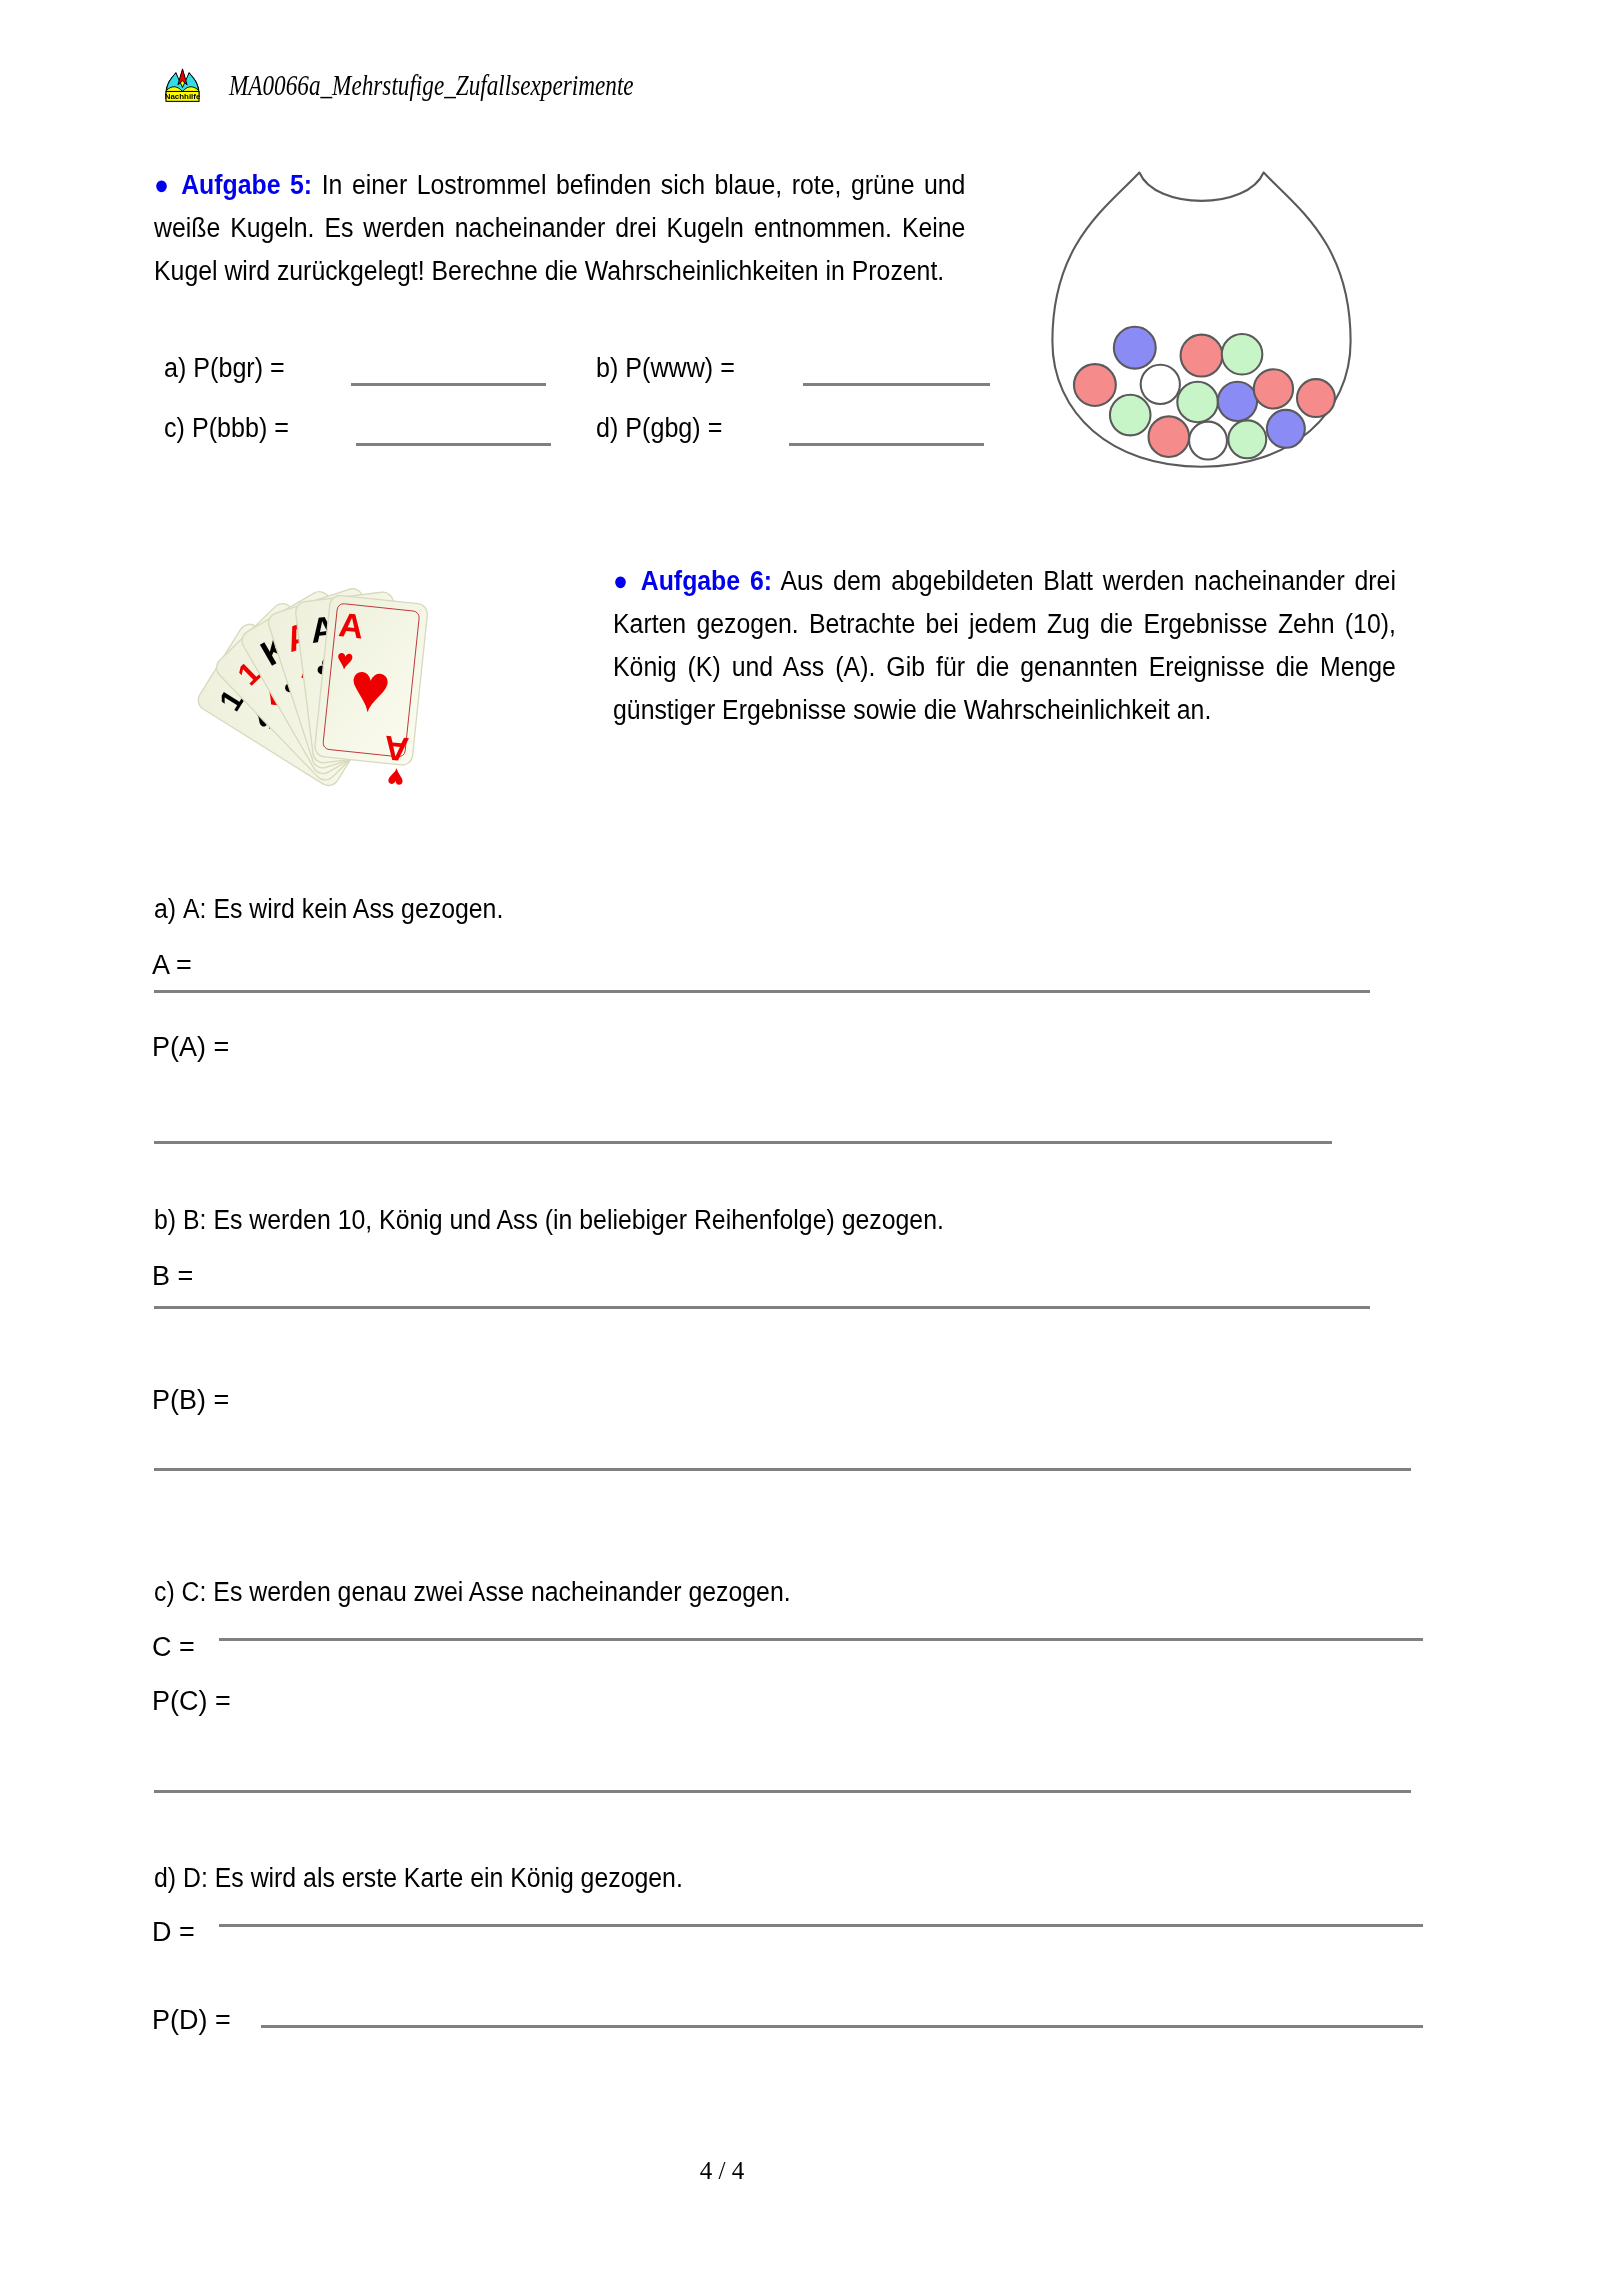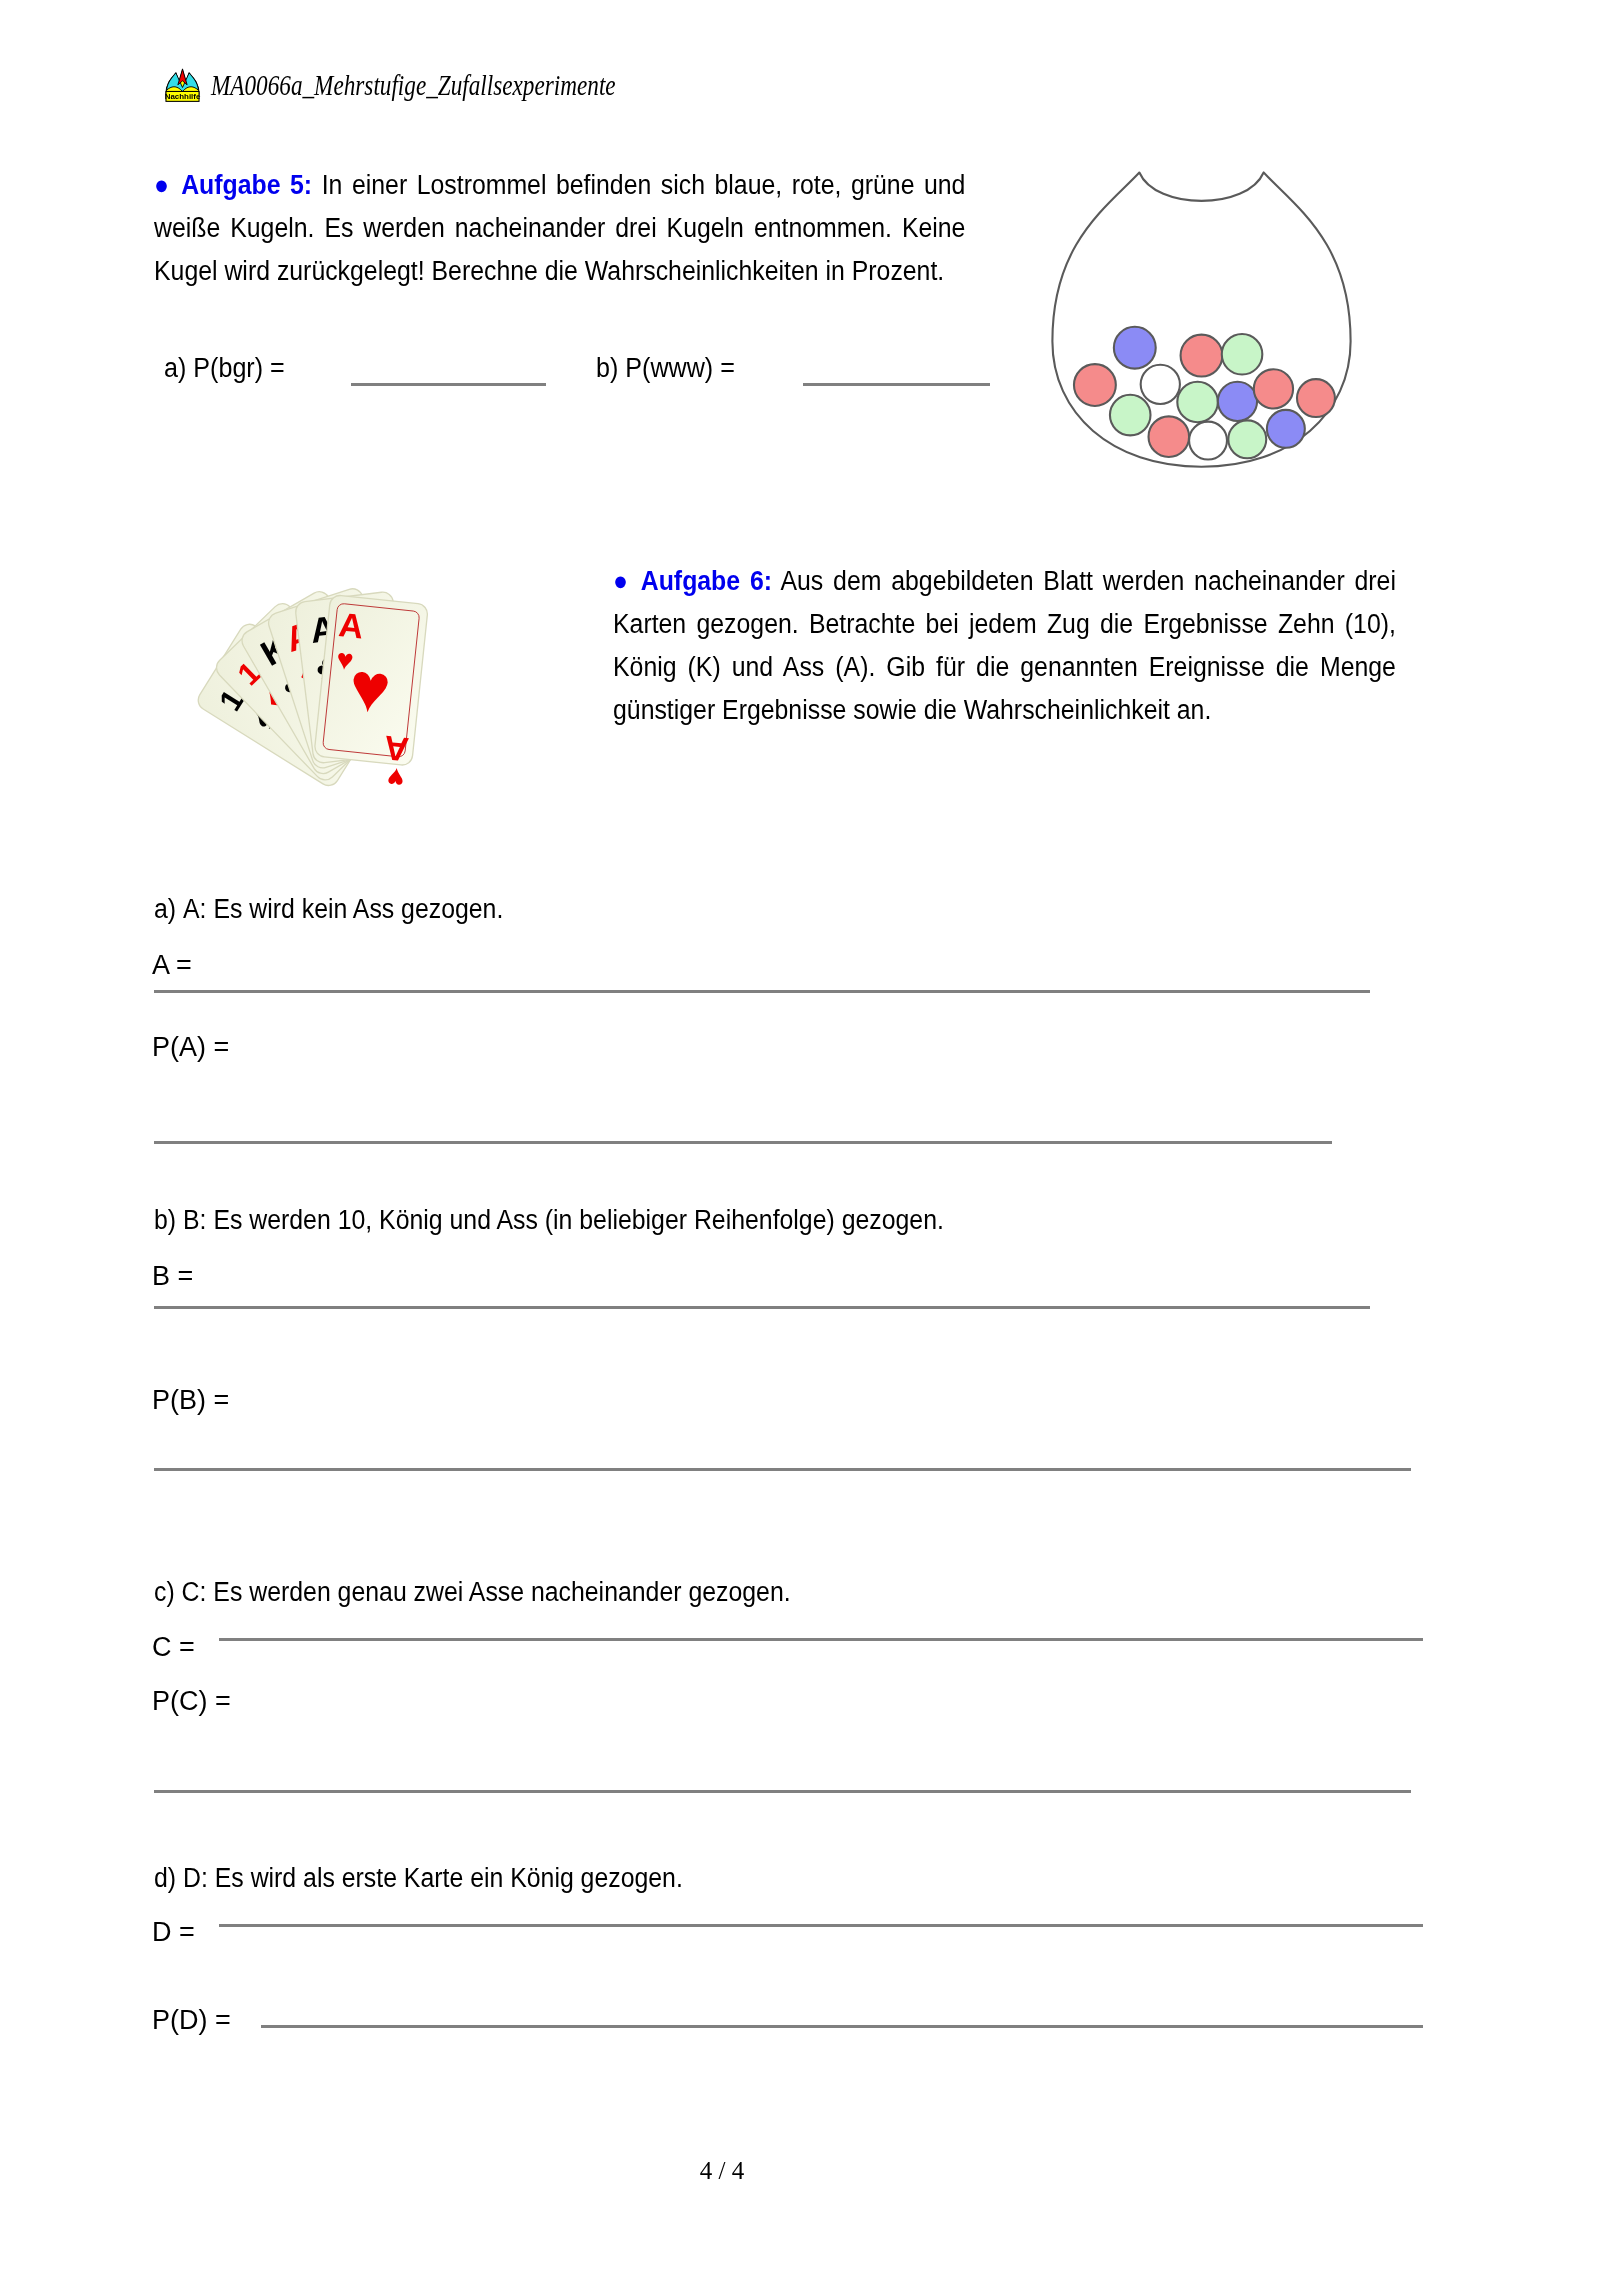--- a/index.html
+++ b/index.html
@@ -15,21 +15,21 @@
 
   
   .header {
     position: absolute;
     left: 162px;
     top: 62px;
     width: 1309px;
     height: 46px;
     display: flex;
     align-items: center;
-    gap: 8px;
+    gap: 26px;
   }
   .logo {
     width: 41px;
     height: 41px;
     position: relative;
     flex: 0 0 auto;
   }
   .logo svg { display: block; }
   .header-title {
     font-family: "Liberation Serif", serif;
@@ -186,20 +186,30 @@
 
 <div class="a5-items">
   <div class="a5-row">
     <span class="a5-cell left">
       <span class="lbl"><span>a)</span>&nbsp;<span>P(bgr) =</span></span>
       <span class="fill-line fl-300"></span>
     </span>
     <span class="a5-cell">
       <span class="lbl"><span>b)</span>&nbsp;<span>P(www) =</span></span>
       <span class="fill-line fl-285"></span>
+    </span>
+  </div>
+  <div class="a5-row">
+    <span class="a5-cell left">
+      <span class="lbl"><span>c)</span>&nbsp;<span>P(bbb) =</span></span>
+      <span class="fill-line fl-300"></span>
+    </span>
+    <span class="a5-cell">
+      <span class="lbl"><span>d)</span>&nbsp;<span>P(gbg) =</span></span>
+      <span class="fill-line fl-300"></span>
     </span>
   </div>
 </div>
 
 <div class="drum">
   <svg width="327" height="327" viewBox="0 0 500 500" xmlns="http://www.w3.org/2000/svg">
     <path d="M155 42 C105 95 22 150 22 300 C22 410 112 492 250 492 C388 492 478 410 478 300
              C478 150 395 95 345 42 C320 100 180 100 155 42 Z" fill="#ffffff" stroke="#5a5a5a" stroke-width="3.2" stroke-linejoin="round"></path>
     <g stroke="#5a5a5a" stroke-width="3.2">
       <circle cx="87" cy="367" r="32" fill="#f58b8b"></circle>

